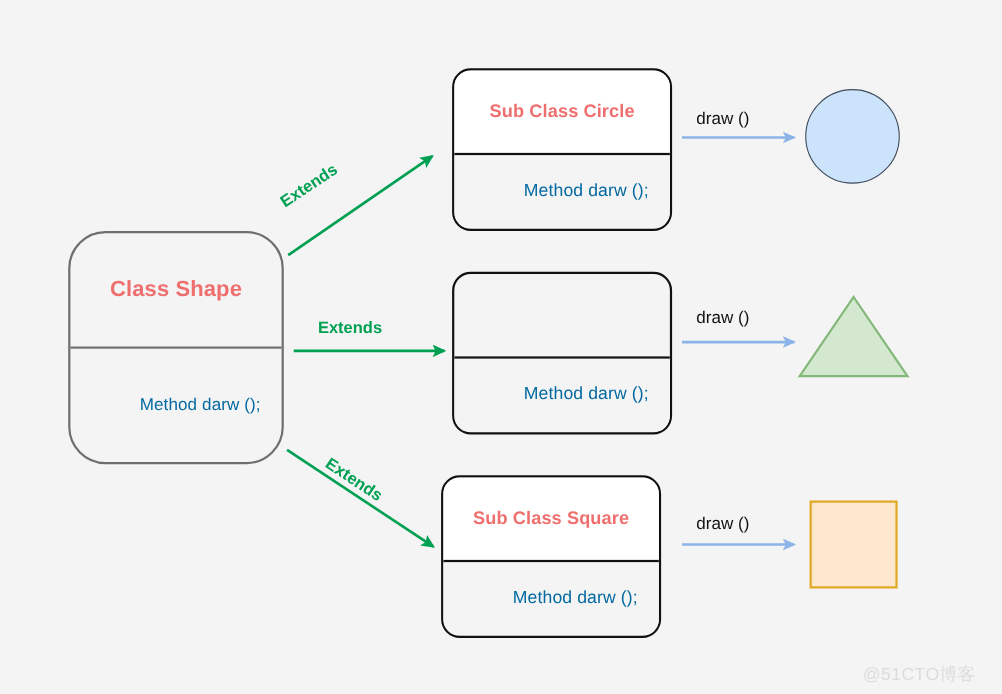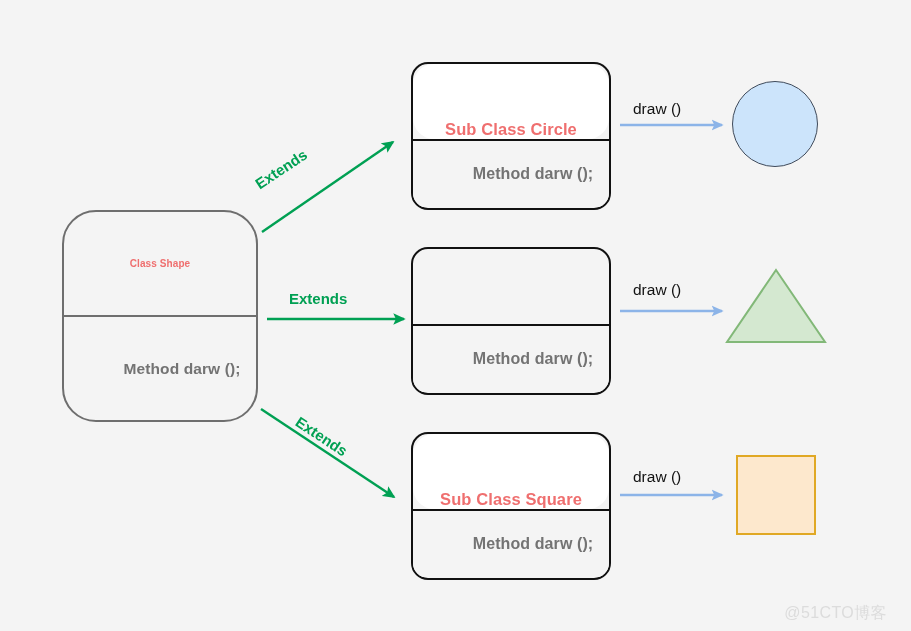--- a/index.html
+++ b/index.html
@@ -75,24 +75,23 @@
     overflow: hidden;
   }
   .sub-box .sb-top {
     position: absolute;
     left: 0;
     top: 0;
     width: 100%;
     height: 75px;
     background: #ffffff;
     display: flex;
-    align-items: flex-end;
+    align-items: center;
     justify-content: center;
     box-sizing: border-box;
-    border-radius: 21px;
   }
   .sub-box .sb-divider {
     position: absolute;
     left: 0;
     top: 75px;
     width: 100%;
     height: 0;
     border-top: 2.5px solid #111111;
   }
   .sub-box .sb-bottom {
@@ -108,25 +107,25 @@
     box-sizing: border-box;
   }
 
   .class-title {
     color: #ef6f6f;
     font-size: 16.5px;
     font-weight: bold;
     letter-spacing: 0.1px;
     white-space: nowrap;
   }
-  .base-box .class-title { font-size: 10px; }
+  .base-box .class-title { font-size: 20px; }
   .method-text {
-    color: #737373;
+    color: #0369a1;
     font-size: 16px;
-    font-weight: bold;
+    font-weight: normal;
     letter-spacing: 0.1px;
     white-space: nowrap;
     padding-left: 44px;
   }
   .base-box .method-text { font-size: 15.5px; }
 
   
   .extends-label {
     position: absolute;
     color: #00a053;
@@ -233,21 +232,21 @@
     </div>
   </div>
 
   <div class="sub-box" style="left:411px; top:247px;">
     <div class="sb-divider"></div>
     <div class="sb-bottom">
       <span class="method-text">Method darw ();</span>
     </div>
   </div>
 
-  <div class="sub-box" style="left:411px; top:432px;">
+  <div class="sub-box" style="left:401px; top:432px;">
     <div class="sb-top">
       <span class="class-title">Sub Class Square</span>
     </div>
     <div class="sb-divider"></div>
     <div class="sb-bottom">
       <span class="method-text">Method darw ();</span>
     </div>
   </div>
 
   <span class="extends-label" id="extends-0">Extends</span>

